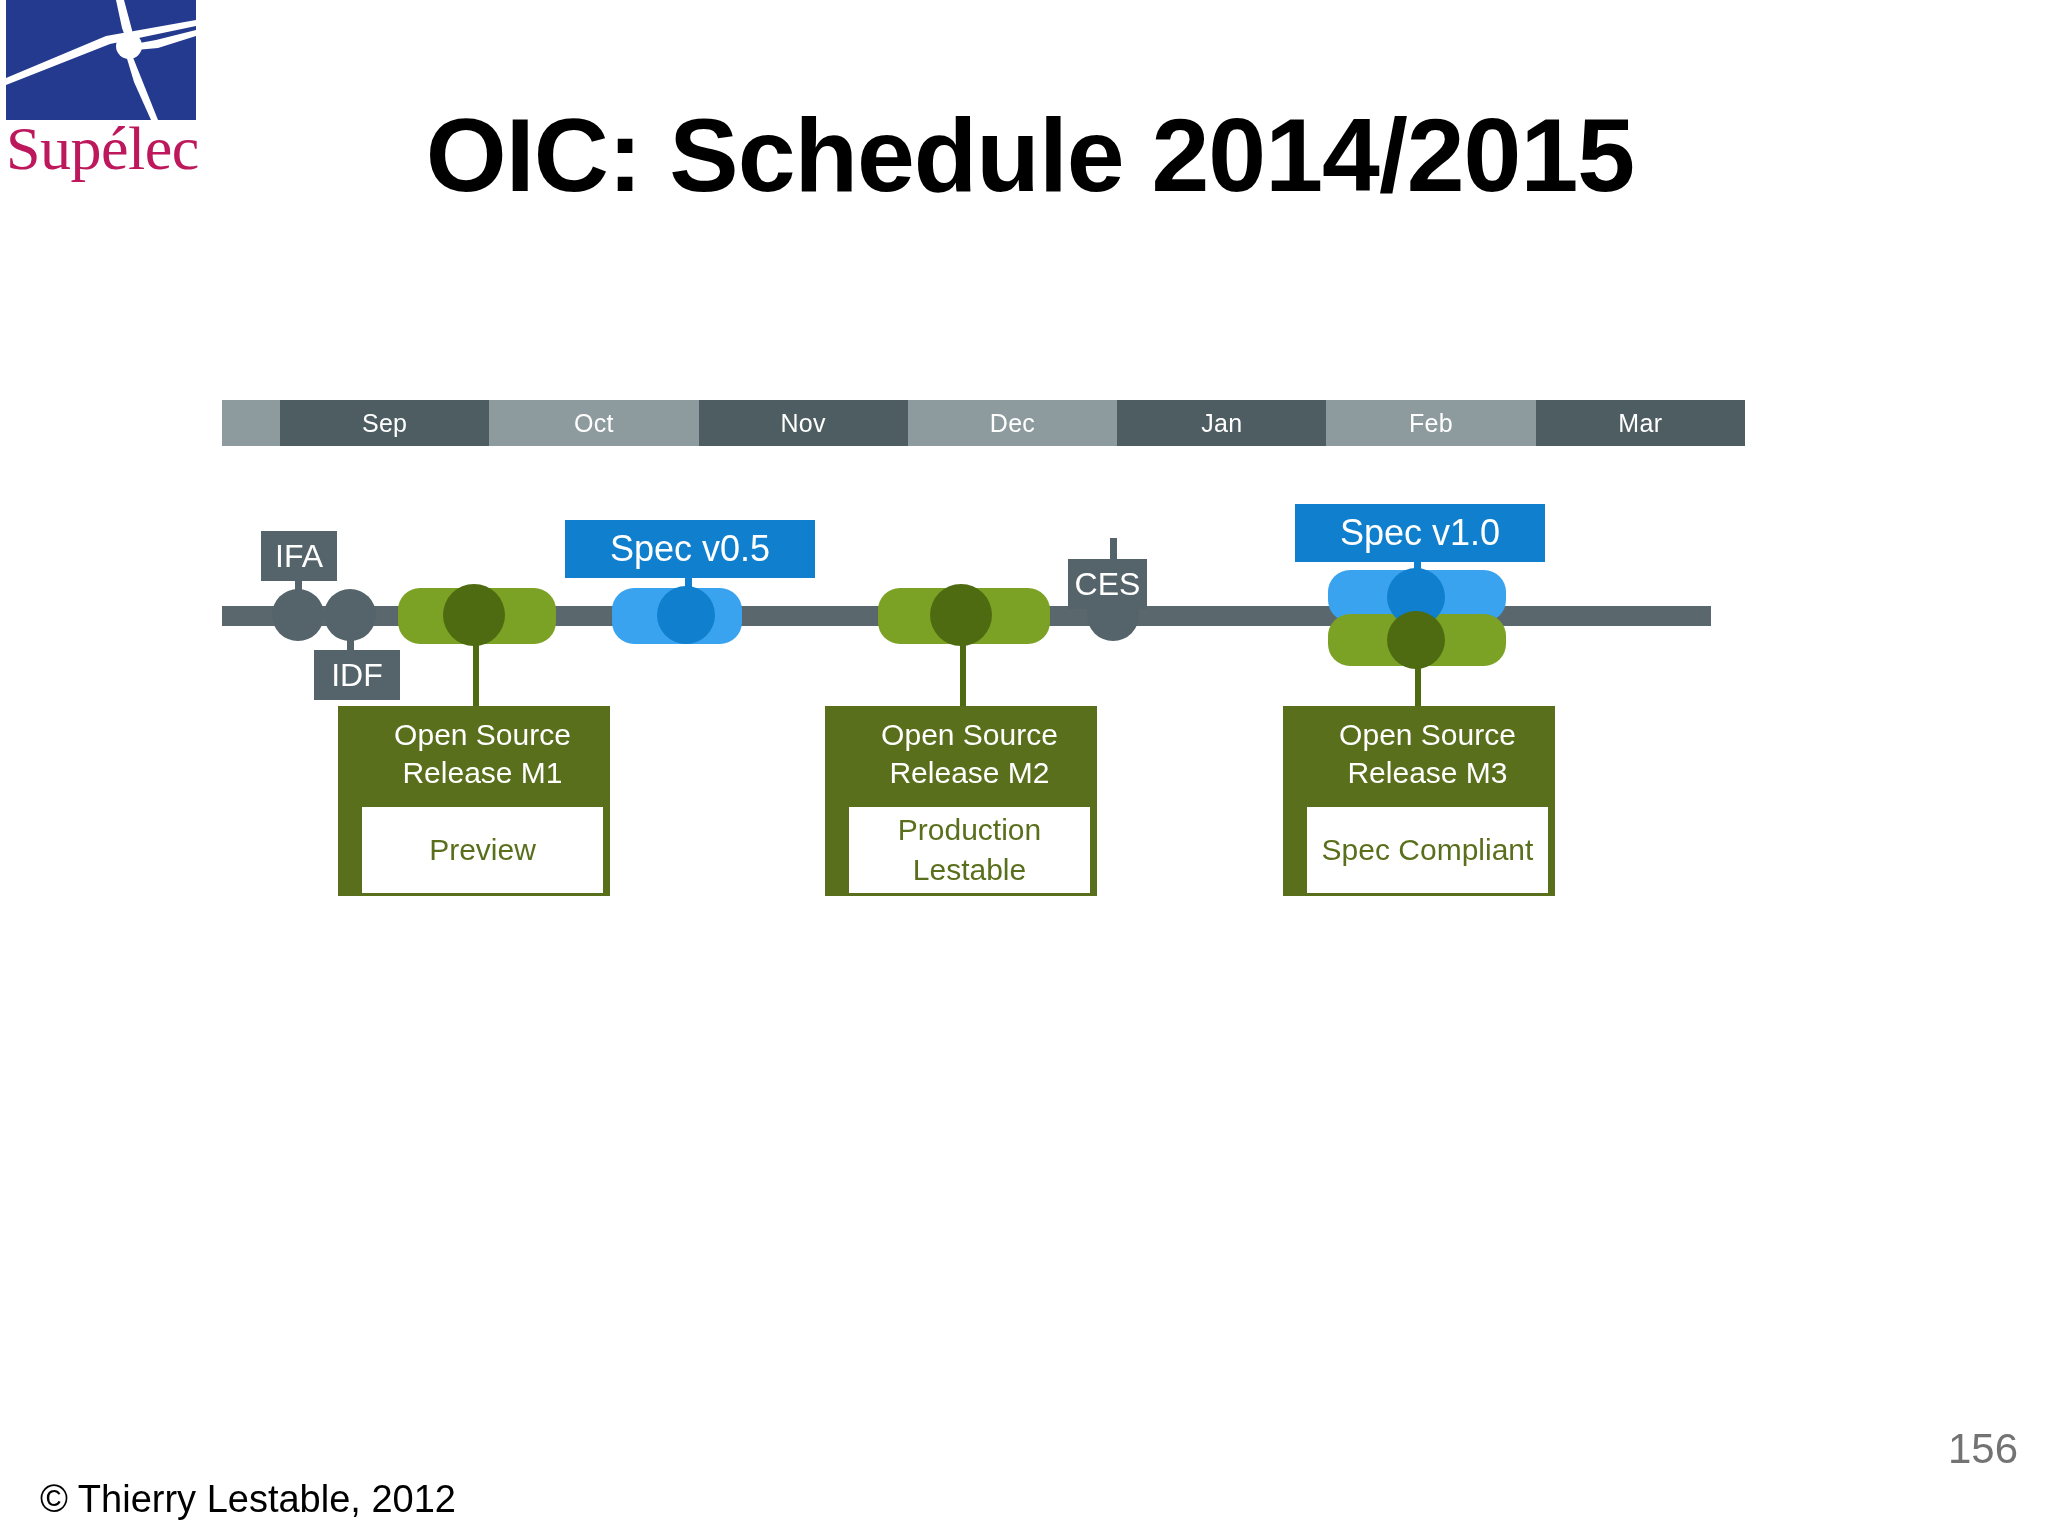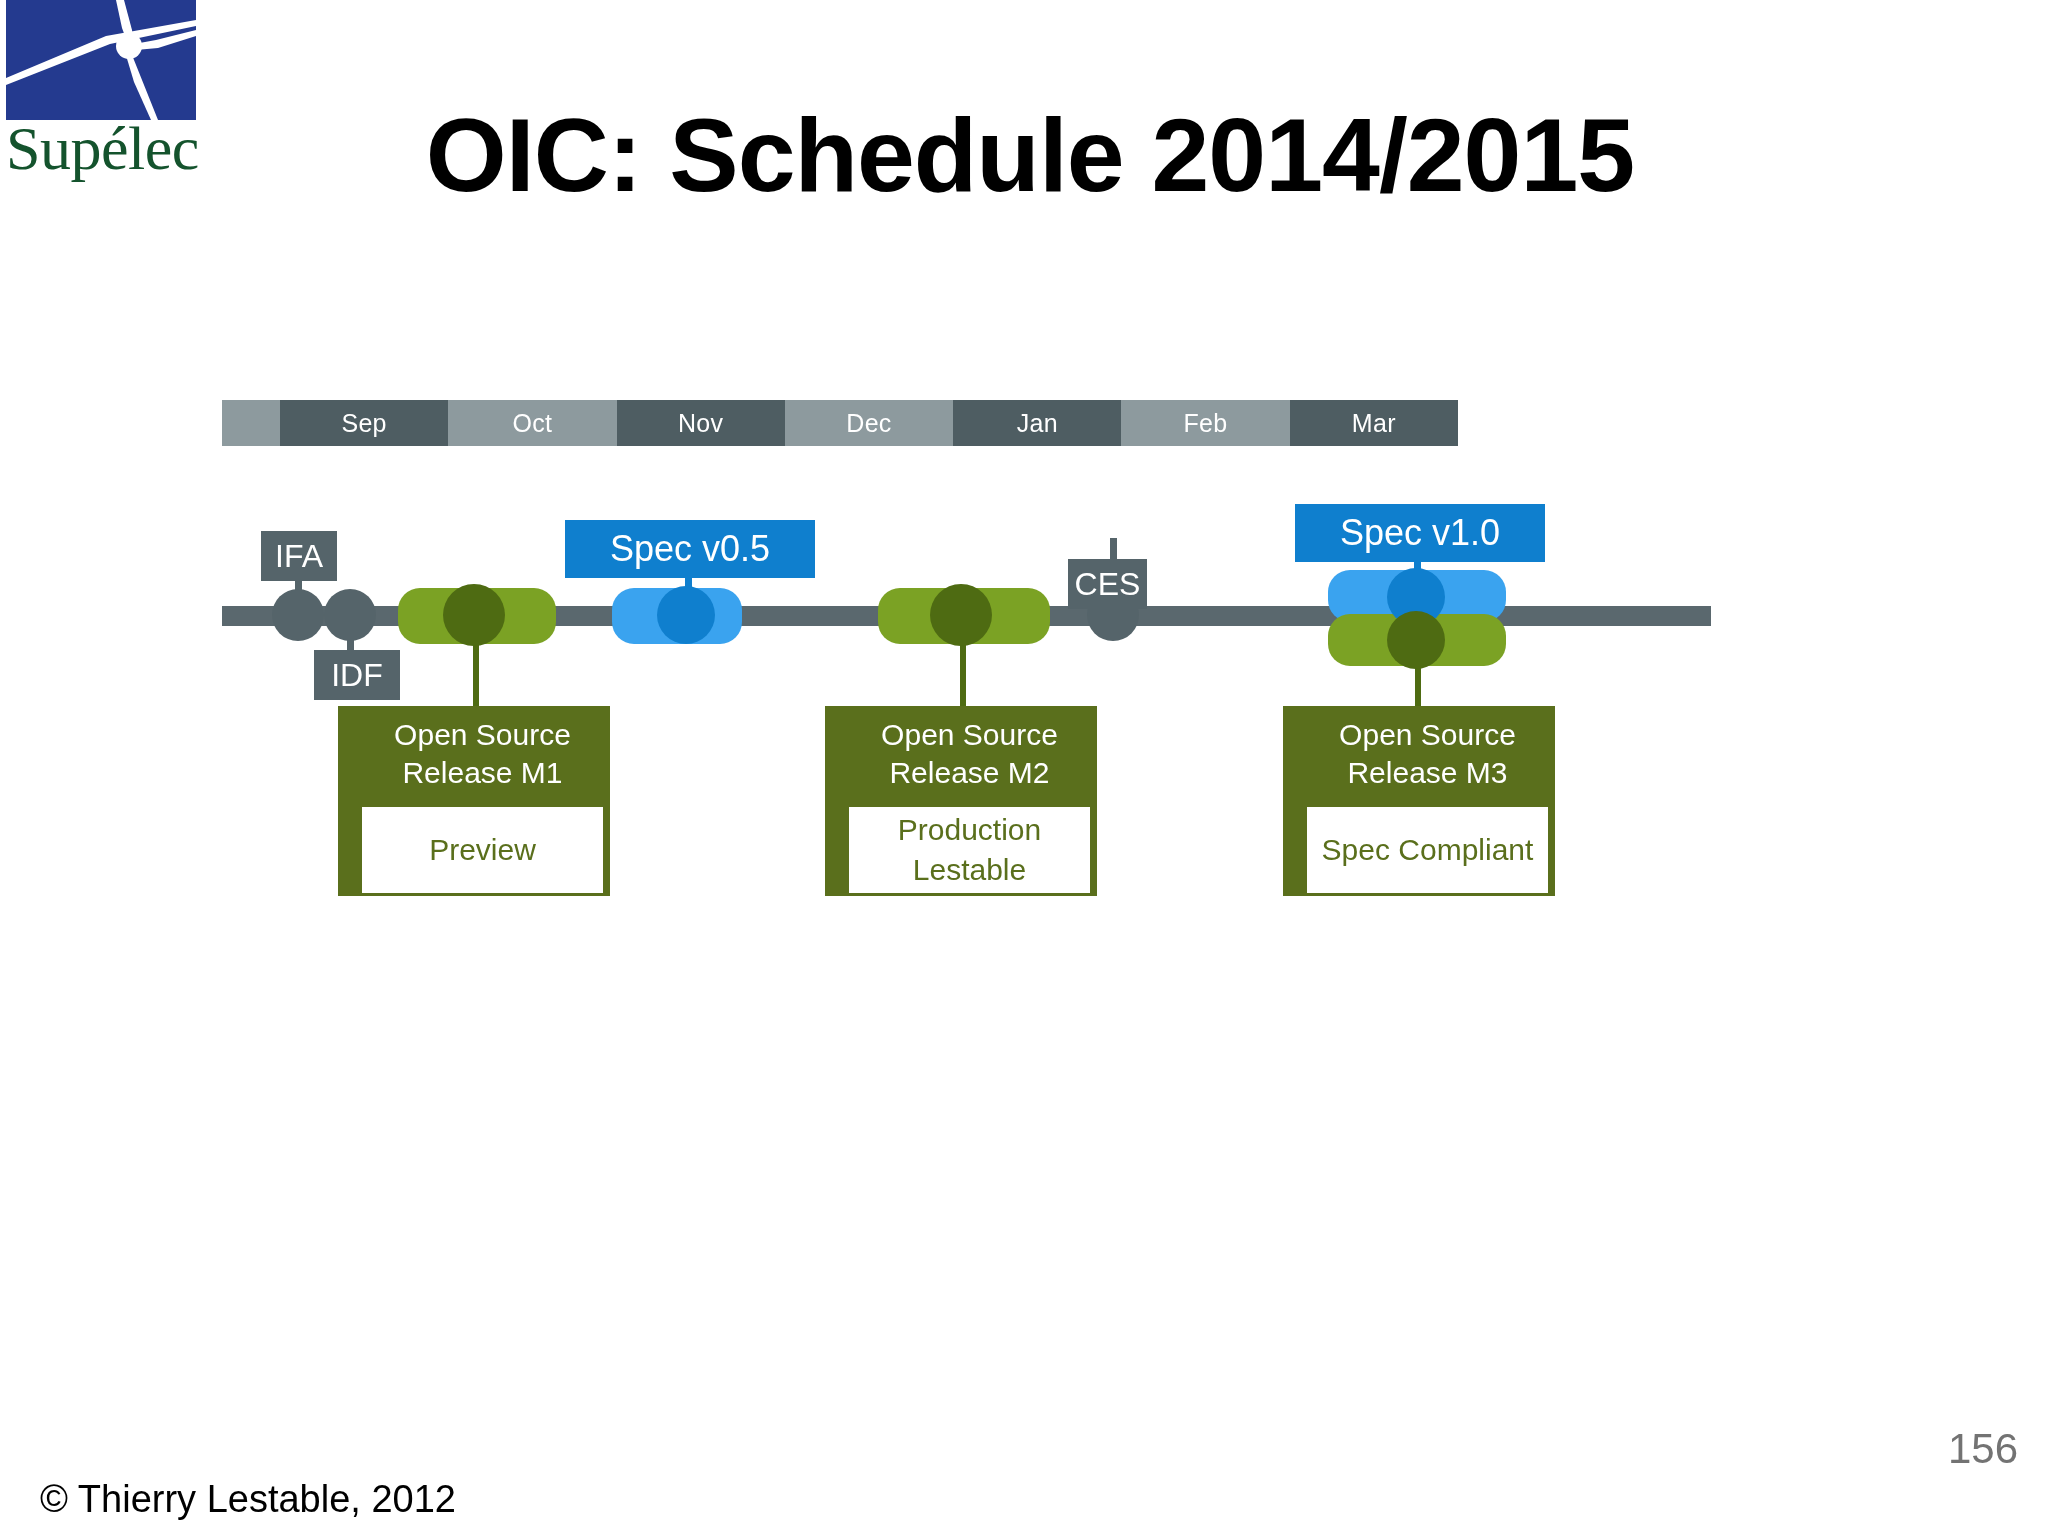--- a/index.html
+++ b/index.html
@@ -8,32 +8,32 @@
     font-family:"Liberation Sans",sans-serif;
     position:relative;overflow:hidden;
   }
   .slide{position:absolute;inset:0;background:#fff;}
 
   
   .logo{position:absolute;left:6px;top:0px;width:190px;height:185px;}
   .logo-mark{position:absolute;left:0;top:0;width:190px;height:120px;background:#243a8f;overflow:hidden;}
   .logo-mark svg{display:block;}
   .logo-text{position:absolute;left:0px;top:112px;width:190px;height:72px;
-    font-family:"Liberation Serif",serif;font-size:62px;color:#14532d;letter-spacing:-0.5px;line-height:72px;text-align:center;}
+    font-family:"Liberation Serif",serif;font-size:62px;color:#be185d;letter-spacing:-0.5px;line-height:72px;text-align:center;}
 
   
   .title{position:absolute;left:300px;top:100px;width:1460px;text-align:center;
     font-size:104px;line-height:110px;color:#000;font-weight:700;letter-spacing:-1px;
     font-family:"Liberation Sans",sans-serif;}
 
   
   .diagram{position:absolute;left:0;top:0;width:2048px;height:940px;}
 
   
-  .monthbar{position:absolute;left:222px;top:400px;height:46px;width:1236px;display:flex;}
+  .monthbar{position:absolute;left:222px;top:400px;height:46px;width:1523px;display:flex;}
   .month-lead{width:58px;height:46px;background:#8d9a9e;}
   .month{height:46px;flex:1 1 0;display:flex;align-items:center;justify-content:center;
     color:#ffffff;font-size:25px;letter-spacing:.3px;}
   .month.dark{background:#4e5d62;}
   .month.light{background:#8d9a9e;}
 
   
   .tl-line{position:absolute;left:222px;top:606px;width:1489px;height:20px;background:#5a686e;}
 
   .pill{position:absolute;border-radius:22px;}

